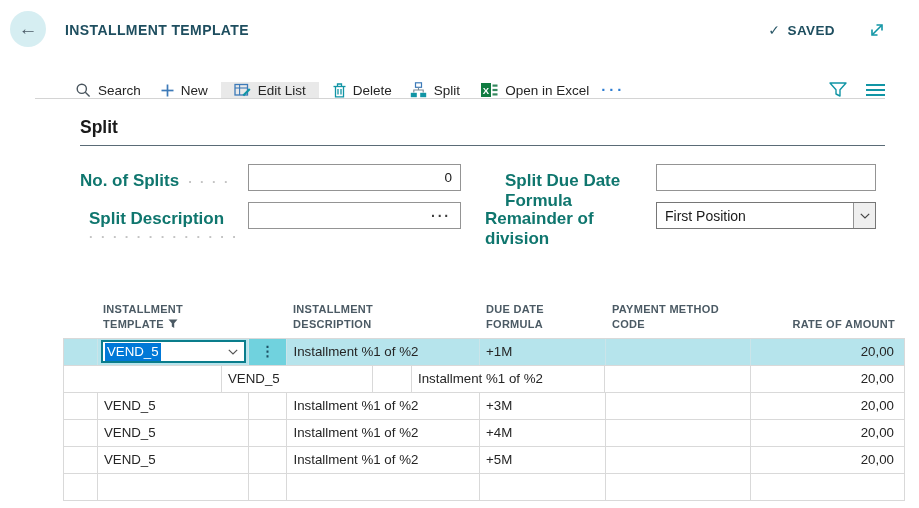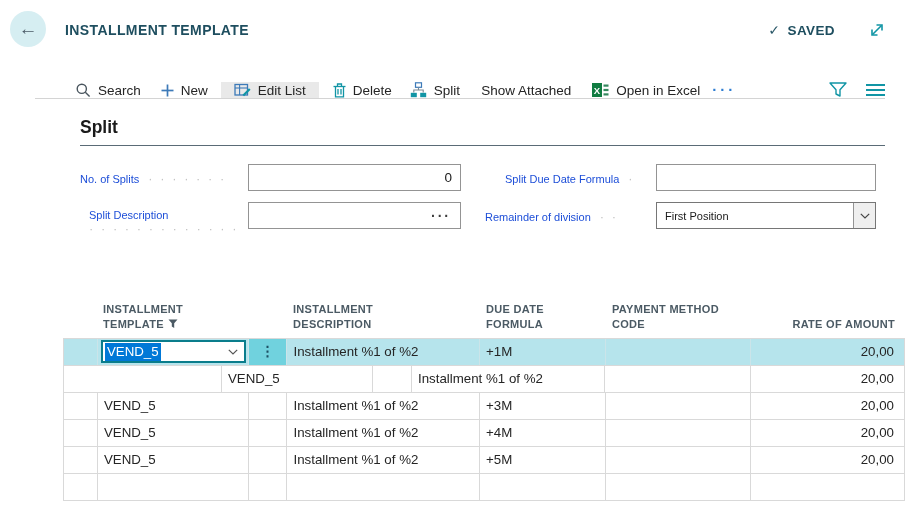--- a/index.html
+++ b/index.html
@@ -35,38 +35,38 @@
   .tb-more { color:#2d7dd2; font-weight:700; letter-spacing:3px; font-size:15px;
     display:flex; align-items:center; cursor:pointer; }
   .tb-right { margin-left:auto; display:flex; align-items:center; gap:19px; }
   .tb-iconbtn { display:flex; align-items:center; cursor:pointer; }
 
   
   .split-title { position:absolute; left:80px; top:117px; font-size:17.5px;
     font-weight:700; color:#1a1a1a; }
   .split-divider { position:absolute; left:80px; top:145px; width:805px; height:0;
     border-bottom:1px solid #5a6b76; }
-  .f-label { position:absolute; display:flex; align-items:baseline; font-size:11px;
-    color:#1d4ed8; overflow:hidden; }
+  .f-label { position:absolute; display:flex; align-items:baseline; font-size:17px;
+    color:#0f766e; overflow:hidden;font-weight:bold; }
   .leader { flex:1; overflow:hidden; white-space:nowrap; color:#c3c3c3;
     margin:0 10px 0 9px; font-size:13px; }
   .leader::after { content:"· · · · · · · · · · · · · · · · · · · · · · · · ·"; letter-spacing:2px; }
   .f-input { position:absolute; border:1px solid #949494; background:#fff;
     display:flex; align-items:center; font-size:13.5px; color:#1a1a1a; cursor:text; }
   .lbl-1 { left:80px; top:171px; width:160px; }
   .in-1  { left:248px; top:164px; width:213px; height:27px; justify-content:flex-end; padding-right:8px; }
   .lbl-2 { left:80px; top:209px; width:160px;flex-direction:column; }
   .in-2  { left:248px; top:202px; width:213px; height:27px; justify-content:space-between; padding:0 9px; }
   .assist-dots { color:#3c3c3c; font-weight:700; letter-spacing:2px; font-size:14px; cursor:pointer; margin-left:auto; }
   .lbl-3 { left:505px; top:171px; width:143px; }
   .in-3  { left:656px; top:164px; width:220px; height:27px; padding-left:8px; }
   .lbl-4 { left:485px; top:209px; width:143px; }
   .f-select { position:absolute; left:656px; top:202px; width:220px; height:27px;
     border:1px solid #767676; background:#fff; display:flex; align-items:stretch;
-    font-size:11px; color:#1a1a1a; cursor:pointer; }
+    font-size:14px; color:#1a1a1a; cursor:pointer; }
   .sel-value { flex:1; display:flex; align-items:center; padding-left:8px; }
   .sel-chev { width:22px; border-left:1px solid #949494; background:#efefef;
     display:flex; align-items:center; justify-content:center; }
 
   
   .grid { position:absolute; top:285px; left:63px; width:842px; }
   .grid-head { display:flex; height:53px; }
   .gh-cell { display:flex; align-items:flex-end; padding:0 0 7px 6px; font-size:11px;
     font-weight:700; letter-spacing:0.3px; color:#4b5a64; line-height:1.3; cursor:pointer; }
   .gh-wrap { display:inline; }
@@ -158,23 +158,20 @@
   </div>
   <div class="tb-item tb-split">
     <svg width="17" height="16" viewBox="0 0 17 16" fill="none">
       <rect x="5.5" y="0.8" width="6" height="4.5" stroke="#3d7ab8" stroke-width="1.2"></rect>
       <path d="M8.5 5.5 V8 M3.8 10.5 V8 H13.2 V10.5" stroke="#7a8a94" stroke-width="1.1"></path>
       <rect x="0.8" y="10.8" width="6" height="4.4" fill="#1195a5"></rect>
       <rect x="10.2" y="10.8" width="6" height="4.4" fill="#1195a5"></rect>
     </svg>
     <span>Split</span>
   </div>
-  <div class="tb-item tb-attached">
-    <span>Show Attached</span>
-  </div>
   <div class="tb-item tb-excel">
     <svg width="17" height="16" viewBox="0 0 17 16">
       <rect x="0" y="1" width="10" height="14" fill="#107c41"></rect>
       <text x="5" y="11.5" font-size="9.5" font-weight="bold" fill="#fff" text-anchor="middle" font-family="Liberation Sans, sans-serif">X</text>
       <rect x="11.5" y="2.5" width="5" height="2.2" fill="#35885e"></rect>
       <rect x="11.5" y="6.9" width="5" height="2.2" fill="#35885e"></rect>
       <rect x="11.5" y="11.3" width="5" height="2.2" fill="#35885e"></rect>
     </svg>
     <span>Open in Excel</span>
   </div>

